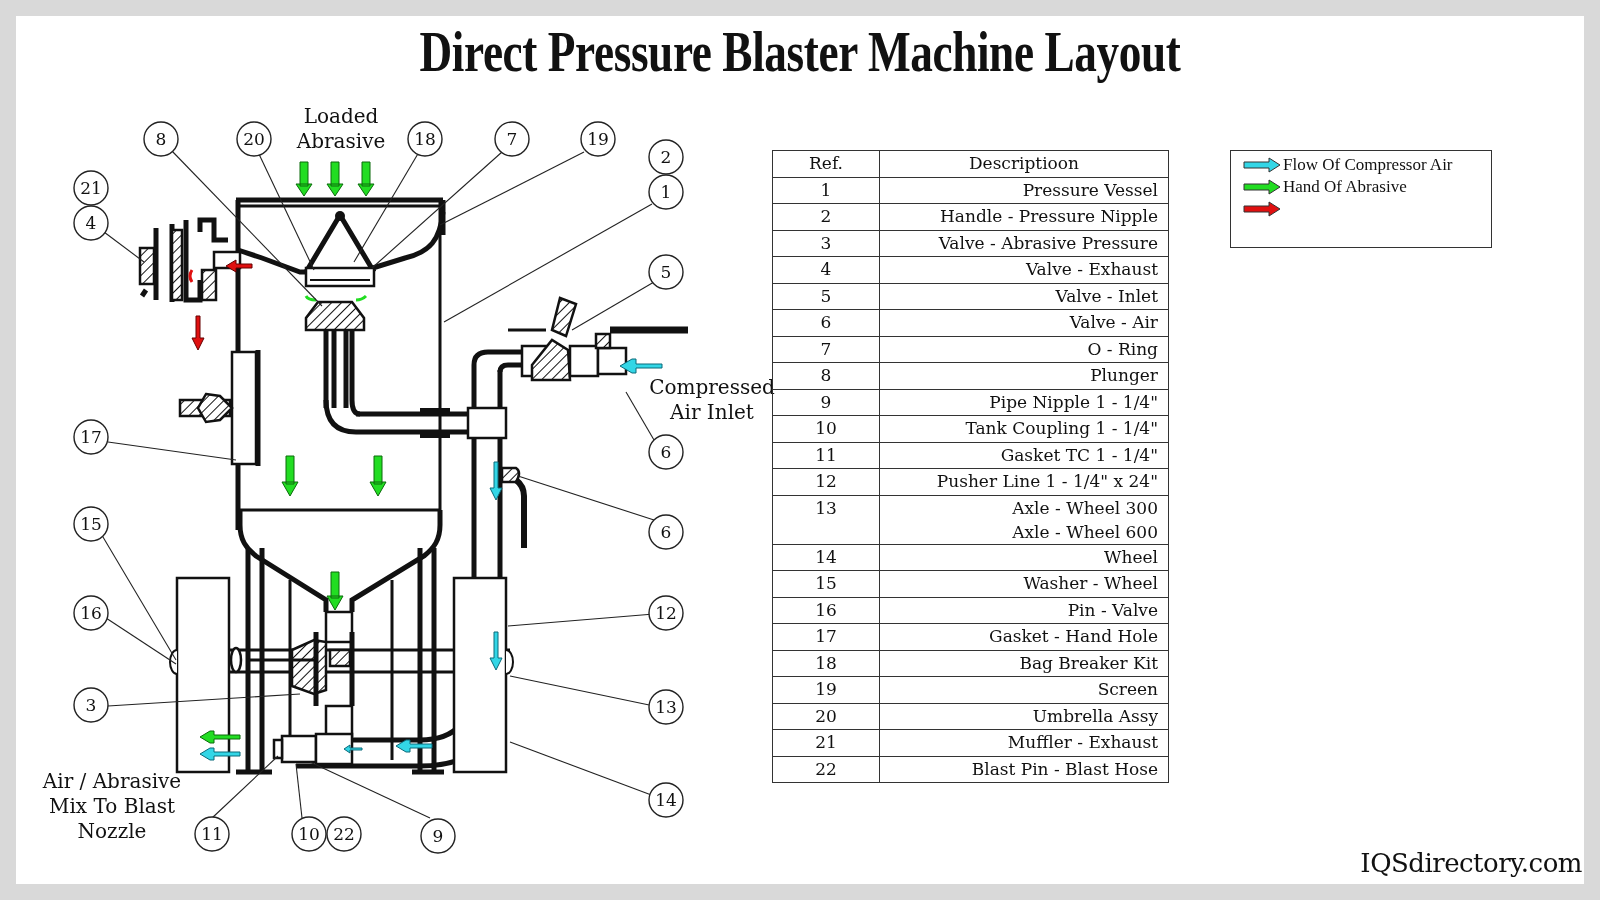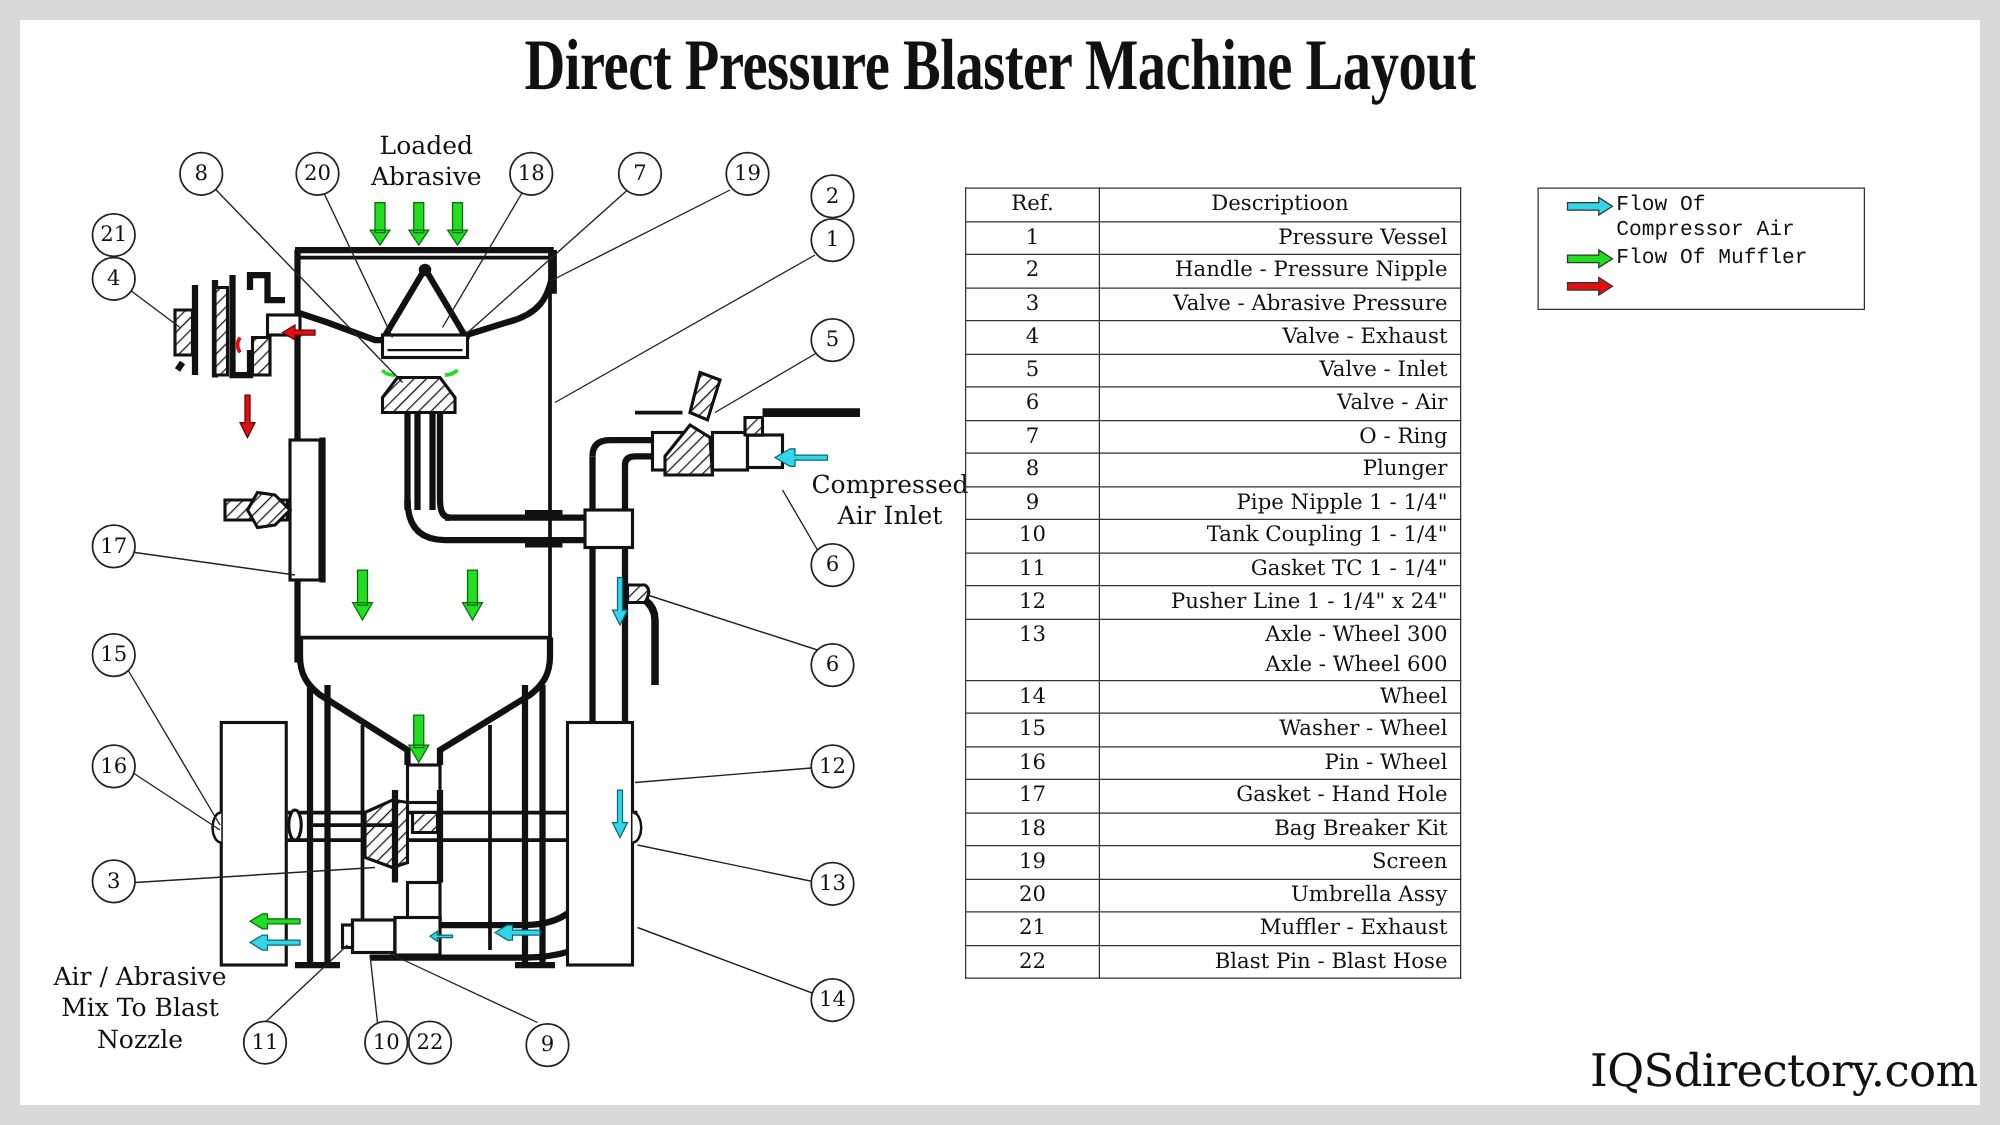--- a/index.html
+++ b/index.html
@@ -21,26 +21,26 @@
 
   table.parts { position:absolute; left:772px; top:150px; border-collapse:collapse; font-family:"DejaVu Serif", serif;
                 font-size:17px; color:#111; }
   table.parts th, table.parts td { border:1.5px solid #333; padding:0 10px; height:25.5px; line-height:24px; vertical-align:top;margin-left:32px; }
   table.parts th { font-weight:normal; text-align:center; }
   table.parts td.ref { width:86px; text-align:center; }
   table.parts td.desc { width:268px; text-align:right; }
   table.parts .line2 { display:block; }
 
   .legend { position:absolute; left:1230px; top:150px; width:262px; height:98px; border:1.5px solid #333; background:#fff;
-            font-family:Liberation Mono, monospace; font-size:17px; color:#111; box-sizing:border-box; padding:2px 20px; }
+            font-family:Liberation Serif, serif; font-size:17px; color:#111; box-sizing:border-box; padding:2px 10px; }
   .legend .row { display:flex; align-items:flex-start; line-height:20px; margin-top:2px; }
   .legend .arrow { width:42px; flex:0 0 42px; height:20px; }
   .legend .label { white-space:pre-line; }
 
-  .brand { position:absolute; right:18px; bottom:22px; font-family:"DejaVu Serif", serif; font-size:36px; color:#111; letter-spacing:-0.5px; }
+  .brand { position:absolute; right:18px; bottom:22px; font-family:"DejaVu Serif", serif; font-size:26px; color:#111; letter-spacing:-0.5px; }
 </style>
 </head>
 <body>
 
 <div class="canvas"></div>
 
 <div class="title">Direct Pressure Blaster Machine Layout</div>
 
 <svg class="diagram" width="1600" height="900">
   <defs>
@@ -402,21 +402,21 @@
       </tr>
       <tr>
         <td class="ref">15</td>
         <td class="desc">
           <span class="line2">Washer - Wheel</span>
         </td>
       </tr>
       <tr>
         <td class="ref">16</td>
         <td class="desc">
-          <span class="line2">Pin - Wheel</span>
+          <span class="line2">Pin - Valve</span>
         </td>
       </tr>
       <tr>
         <td class="ref">17</td>
         <td class="desc">
           <span class="line2">Gasket - Hand Hole</span>
         </td>
       </tr>
       <tr>
         <td class="ref">18</td>
@@ -455,21 +455,21 @@
     <div class="row">
       <svg class="arrow" viewBox="0 0 42 20">
         <path d="M3,7 H28 V3 L39,10 L28,17 V13 H3 Z" fill="#33d6e6" stroke="#333" stroke-width="1"></path>
       </svg>
       <span class="label">Flow Of Compressor Air</span>
     </div>
     <div class="row">
       <svg class="arrow" viewBox="0 0 42 20">
         <path d="M3,7 H28 V3 L39,10 L28,17 V13 H3 Z" fill="#22dd22" stroke="#333" stroke-width="1"></path>
       </svg>
-      <span class="label">Flow Of Muffler</span>
+      <span class="label">Hand Of Abrasive</span>
     </div>
     <div class="row">
       <svg class="arrow" viewBox="0 0 42 20">
         <path d="M3,7 H28 V3 L39,10 L28,17 V13 H3 Z" fill="#e01010" stroke="#333" stroke-width="1"></path>
       </svg>
     </div>
   </div>
 
 <div class="brand">IQSdirectory.com</div>
 

